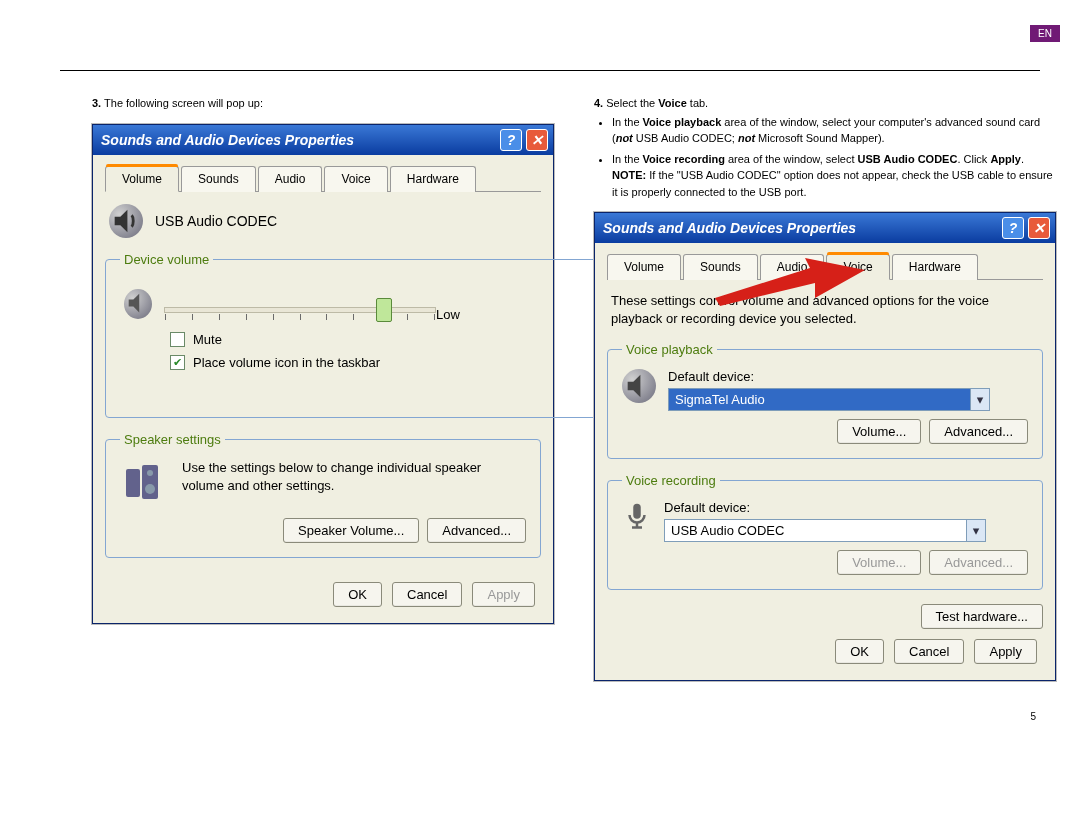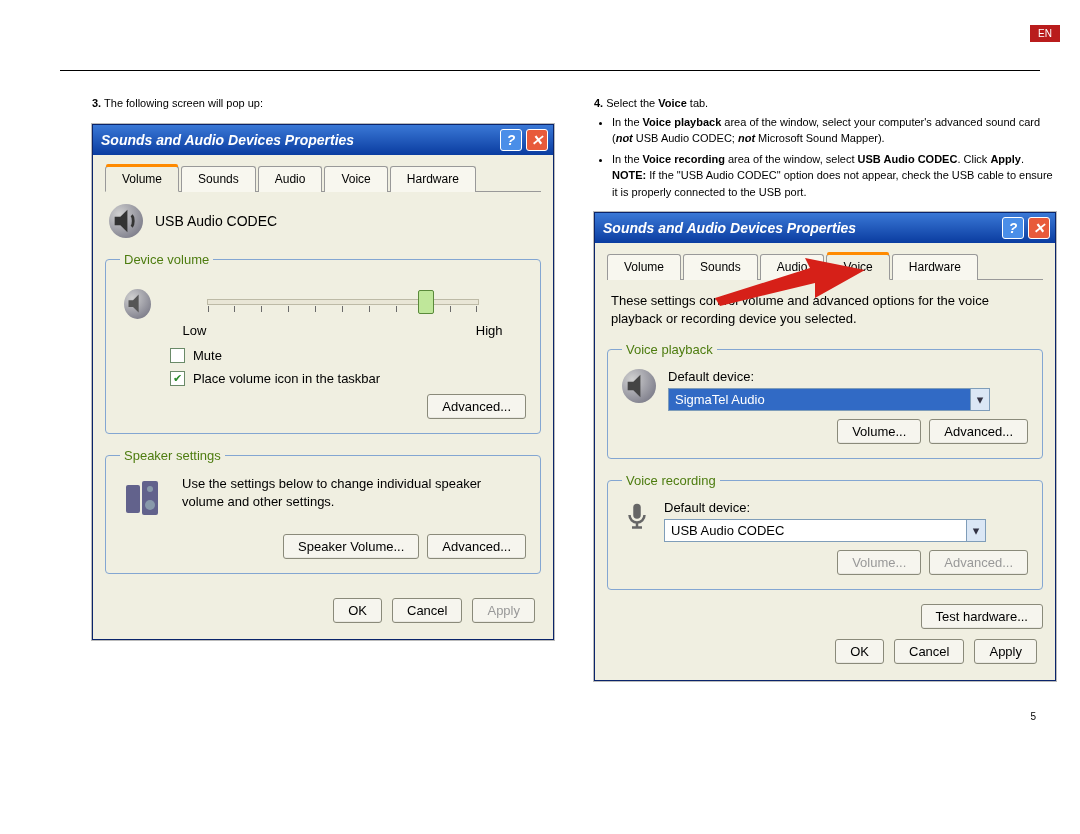--- a/index.html
+++ b/index.html
@@ -12,21 +12,21 @@
   }
   .page {
     position: relative;
     padding: 40px 40px 20px 60px;
     box-sizing: border-box;
   }
   .lang-tag {
     position: absolute;
     top: 25px;
     right: 20px;
-    background: #b91c1c;
+    background: #701a75;
     color: #fff;
     font-size: 10px;
     padding: 3px 8px;
   }
   hr.top {
     border: none;
     border-top: 1px solid #000;
     margin: 30px 0 18px 0;
   }
   .columns {
@@ -115,21 +115,21 @@
     border-radius: 4px;
     padding: 12px 14px 14px 14px;
     margin: 14px 0;
   }
   fieldset.group legend {
     color: #4d7c0f;
     padding: 0 4px;
     font-size: 13px;
   }
 
-  .slider-wrap { display: flex; flex-direction: column; align-items: center; width: 100%; }
+  .slider-wrap { display: flex; flex-direction: row; align-items: center; width: 100%; }
   .slider-track {
     height: 4px;
     background: #e9e6d6;
     border: 1px solid #bdbaa6;
     width: 270px;
     position: relative;
     margin-top: 10px;
   }
   .slider-ticks {
     position: absolute;

